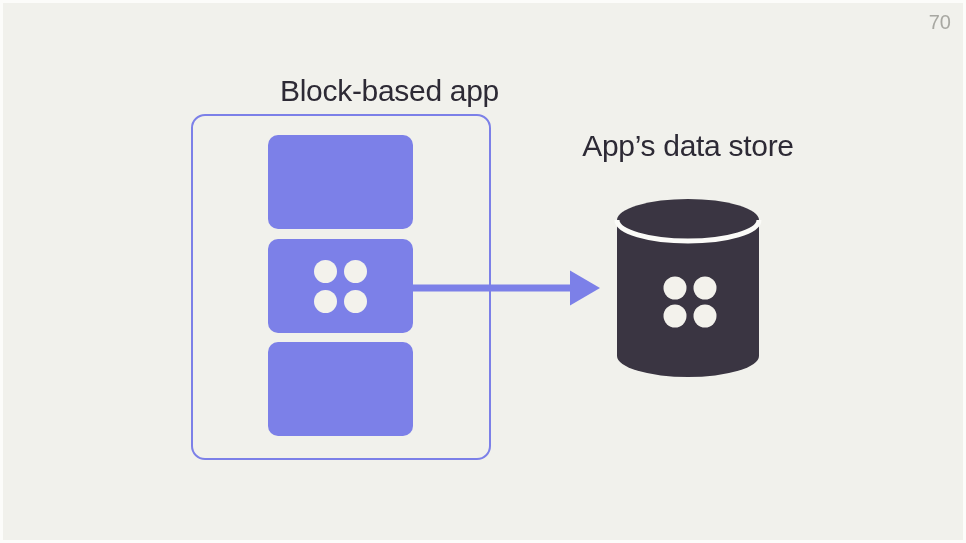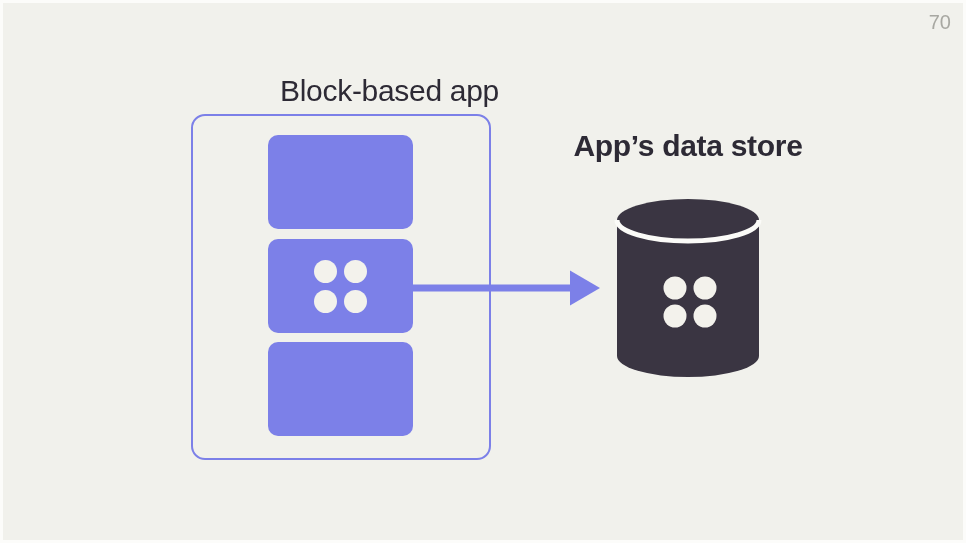--- a/index.html
+++ b/index.html
@@ -35,21 +35,21 @@
     color: var(--text-dark, #2D2A35);
     margin-top: 11px;
   }
   .store-title {
     position: absolute;
     left: 535px;
     top: 126px;
     width: 300px;
     text-align: center;
     font-size: 30px;
-    font-weight: 700;
+    font-weight: 400;
     letter-spacing: -0.3px;
     color: var(--text-dark, #2D2A35);
   }
   .app-container {
     position: absolute;
     left: 188px;
     top: 111px;
     width: 300px;
     height: 346px;
     border: 2px solid var(--accent-purple, #7C80E8);

